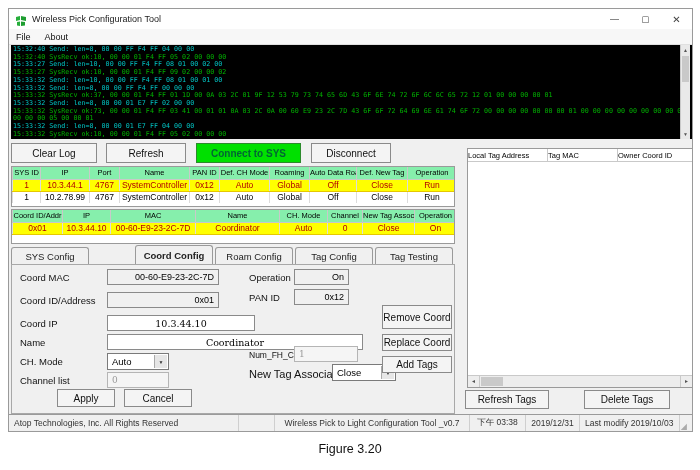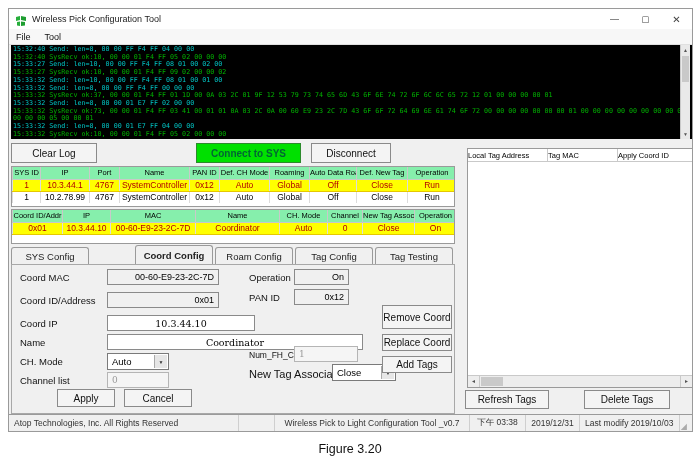--- a/index.html
+++ b/index.html
@@ -93,21 +93,21 @@
     <span class="title-text">Wireless Pick Configuration Tool</span>
     <div class="win-btns">
       <div class="win-btn">—</div>
       <div class="win-btn">▢</div>
       <div class="win-btn close">✕</div>
     </div>
   </div>
 
   <div class="menubar">
     <span class="menu-item">File</span>
-    <span class="menu-item">Tool</span>
+    <span class="menu-item">About</span>
   </div>
 
   <div class="log">
     <div class="send">15:32:40 Send: len=8, 00 00 FF F4 FF 04 00 00</div>
     <div class="recv">15:32:40 SysRecv ok:10, 00 00 01 F4 FF 05 02 00 00 00</div>
     <div class="send">15:33:27 Send: len=10, 00 00 FF F4 FF 08 01 00 02 00</div>
     <div class="recv">15:33:27 SysRecv ok:10, 00 00 01 F4 FF 09 02 00 00 02</div>
     <div class="send">15:33:32 Send: len=10, 00 00 FF F4 FF 08 01 00 01 00</div>
     <div class="send">15:33:32 Send: len=8, 00 00 FF F4 FF 00 00 00</div>
     <div class="recv">15:33:32 SysRecv ok:37, 00 00 01 F4 FF 01 1D 00 0A 03 2C 01 9F 12 53 79 73 74 65 6D 43 6F 6E 74 72 6F 6C 6C 65 72 12 01 00 00 00 00 01</div>
@@ -117,20 +117,21 @@
     <div class="send">15:33:32 Send: len=8, 00 00 01 E7 FF 04 00 00</div>
     <div class="recv">15:33:32 SysRecv ok:10, 00 00 01 F4 FF 05 02 00 00 00</div>
   </div>
   <div class="log-vscroll">
     <div class="arr">▲</div>
     <div class="thumb"></div>
     <div class="arr down">▼</div>
   </div>
 
   <div class="btn btn-clear">Clear Log</div>
+  <div class="btn btn-refresh">Refresh</div>
   <div class="btn btn-connect">Connect to SYS</div>
   <div class="btn btn-disconnect">Disconnect</div>
 
   <div class="tbl-wrap tbl1">
     <table>
       <colgroup>
           <col style="width:28px">
           <col style="width:49px">
           <col style="width:30px">
           <col style="width:70px">
@@ -269,21 +270,21 @@
     <div class="pbtn" style="left:370px; top:91px; width:70px; height:17px;">Add Tags</div>
 
     <div class="pbtn" style="left:45px; top:124px; width:58px; height:18px;">Apply</div>
     <div class="pbtn" style="left:112px; top:124px; width:68px; height:18px;">Cancel</div>
   </div>
 
   <div class="tag-panel">
     <div class="tag-head">
       <div style="width:80px;">Local Tag Address</div>
       <div style="width:70px;">Tag MAC</div>
-      <div style="width:74px; border-right:none;">Apply Coord ID</div>
+      <div style="width:74px; border-right:none;">Owner Coord ID</div>
     </div>
     <div class="tag-hscroll">
       <div class="arr" style="left:0; border-right:1px solid #c9c9c9;">◄</div>
       <div class="thumb"></div>
       <div class="arr" style="right:0; border-left:1px solid #c9c9c9;">►</div>
     </div>
   </div>
 
   <div class="btn btn-refresh-tags">Refresh Tags</div>
   <div class="btn btn-delete-tags">Delete Tags</div>

